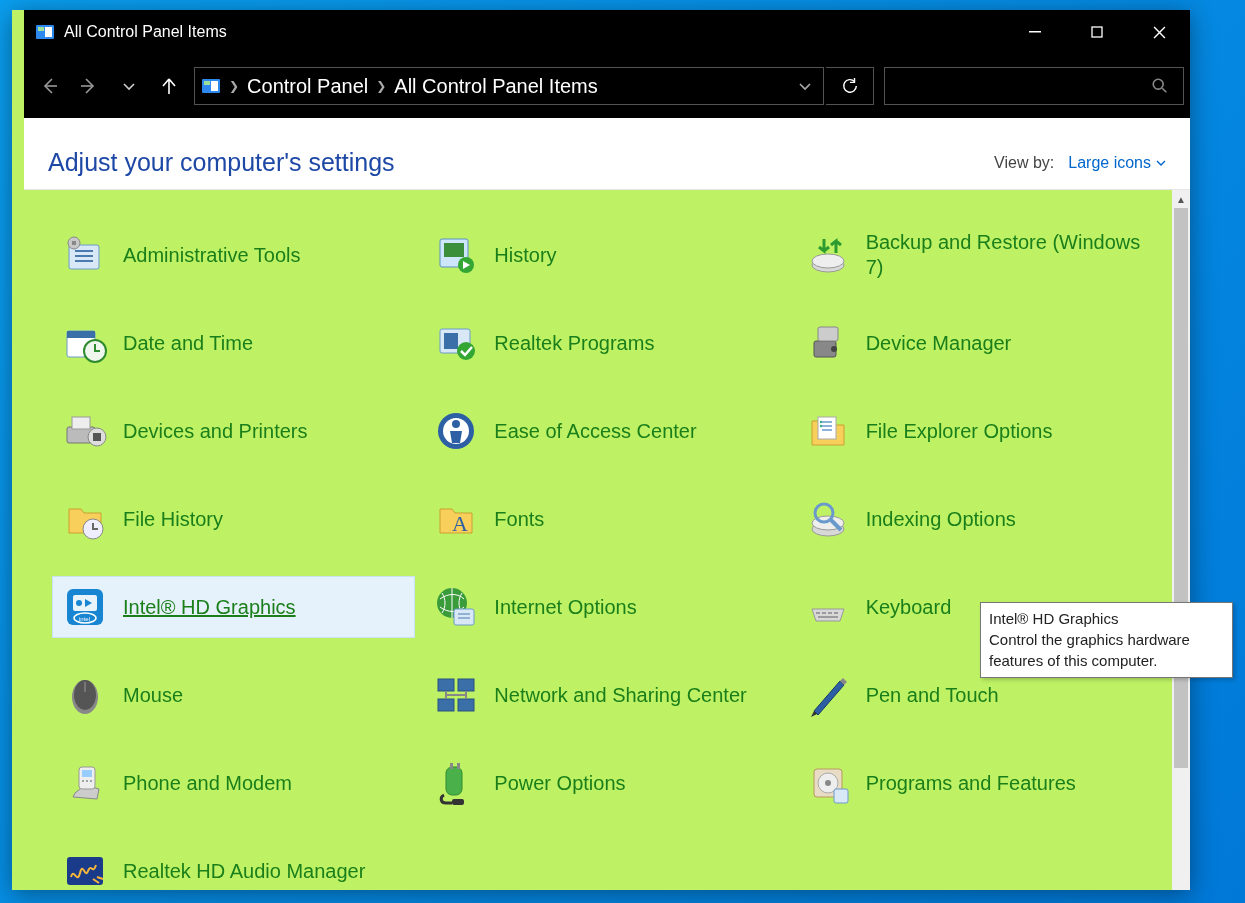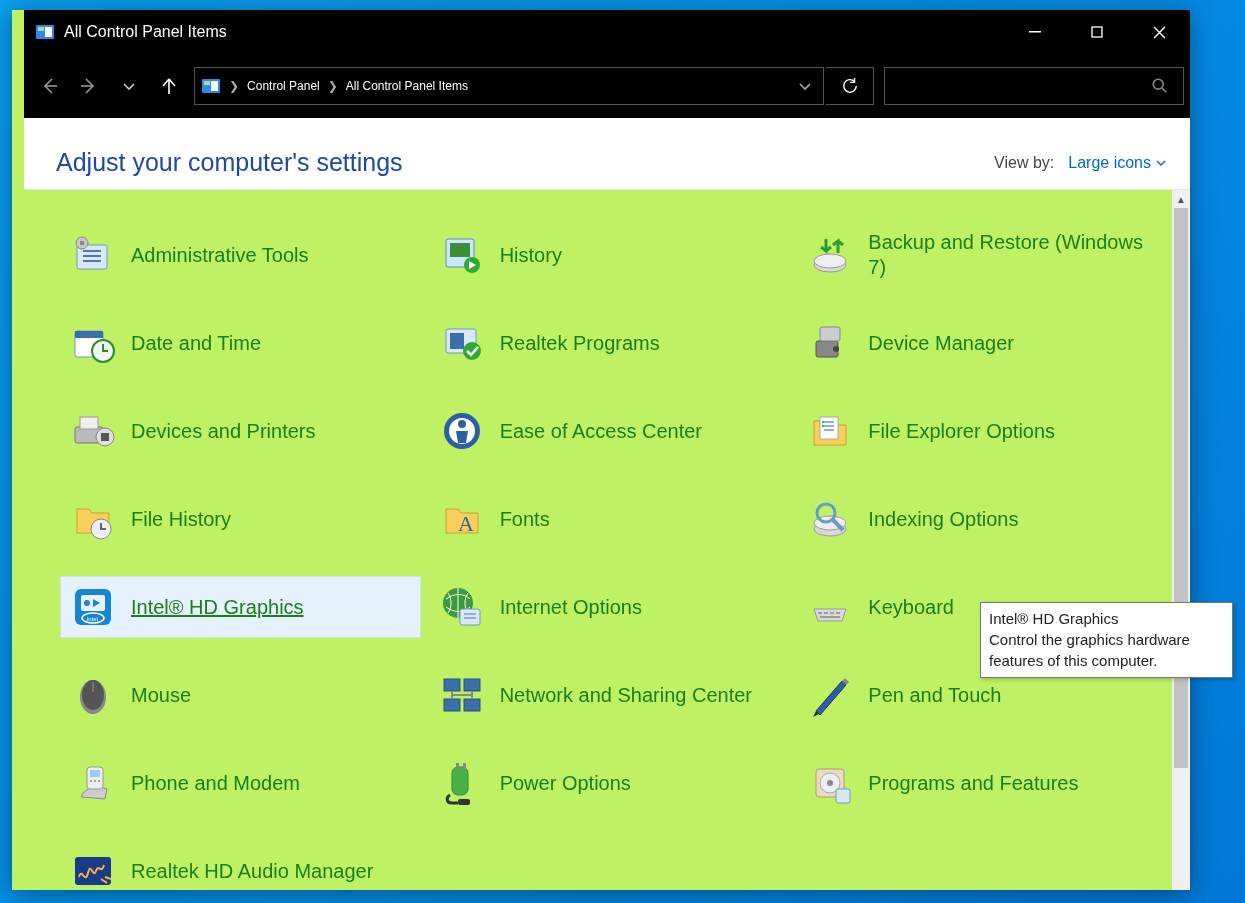--- a/index.html
+++ b/index.html
@@ -66,56 +66,55 @@
     border:1px solid #535353;
     display:flex;
     align-items:center;
     padding:0 6px;
     color:#fff;
     gap:8px;
     margin-left:4px;
   }
   .addr-icon{width:20px;height:20px;}
   .addr-chevron{color:#aaa;font-size:12px;}
-  .addr-seg{font-size:12px;color:#fff;}
+  .addr-seg{font-size:20px;color:#fff;}
   .addr-drop{width:24px;display:flex;align-items:center;justify-content:center;color:#aaa;margin-left:auto;}
   .refresh-box{
     width:48px;height:38px;border:1px solid #535353;border-left:none;
     display:flex;align-items:center;justify-content:center;color:#fff;
   }
   .searchbox{
     width:300px;height:38px;border:1px solid #535353;
     display:flex;align-items:center;justify-content:flex-end;
     padding:0 14px;color:#888;margin-left:8px;
   }
   
   .headerband{
     background:#fff;
     padding: 30px 24px 12px 24px;
     display:flex;align-items:center;
     border-bottom:1px solid #e6e6e6;
   }
   .bandtitle{
-    color:#1e48a6;font-size:25px;font-weight:400;flex:1;margin-left:8px;
+    color:#1e48a6;font-size:25px;font-weight:400;flex:1;
   }
   .viewby{display:flex;align-items:center;gap:14px;font-size:16px;justify-content:flex-end;}
   .viewby-label{color:#444;}
   .viewby-value{color:#0066cc;display:flex;align-items:center;gap:5px;}
   
   .content-wrap{flex:1;display:flex;overflow:hidden;}
   .content{
     flex:1;
     padding: 34px 14px 10px 28px;
     display:grid;
     grid-template-columns: repeat(3, 1fr);
     column-gap: 8px;
     row-gap: 26px;
     overflow-y:auto;
     align-content:start;
-    margin-left:8px;
   }
   .scrollbar{width:18px;background:#f0f0f0;position:relative;}
   .scroll-arrow{height:18px;display:flex;align-items:center;justify-content:center;font-size:10px;color:#555;background:#f0f0f0;}
   .scroll-thumb{position:absolute;top:18px;left:2px;right:2px;height:560px;background:#c2c2c2;}
   .cp-item{
     display:flex;align-items:center;gap:14px;
     padding:6px 8px;border:1px solid transparent;
     min-height:62px;
   }
   .cp-item.hover{

